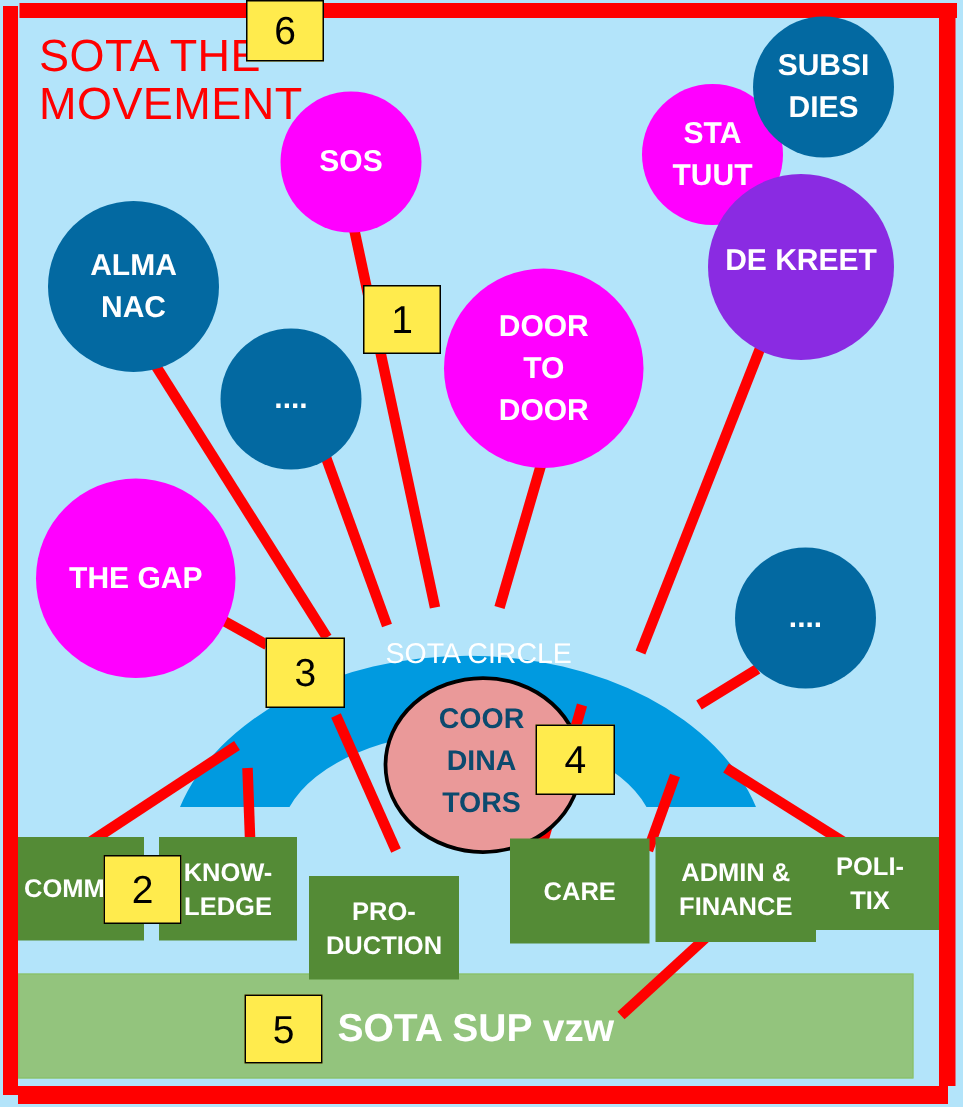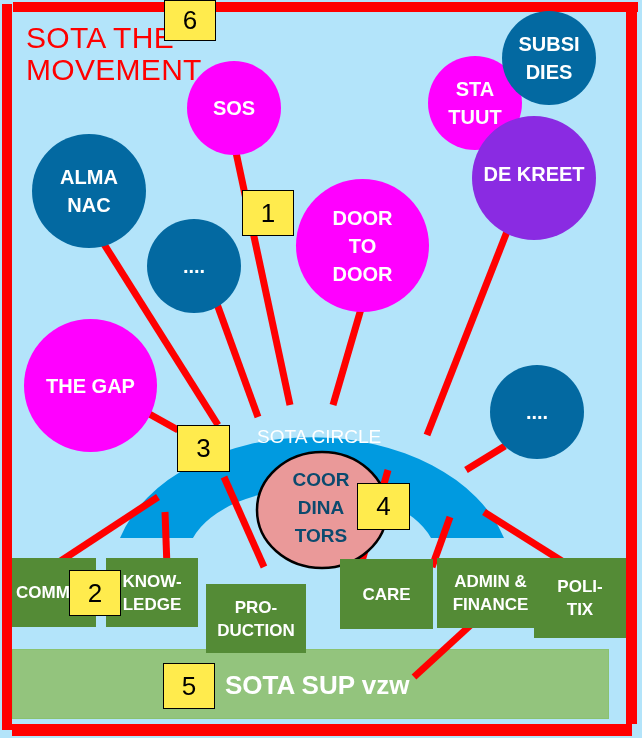--- a/index.html
+++ b/index.html
@@ -105,21 +105,21 @@
 TORS</div>
 
 <div class="dept" style="left:12px;top:558px;width:84px;height:69px;justify-content:flex-start;padding-left:4px;box-sizing:border-box;">COMM</div>
 <div class="dept" style="left:106px;top:558px;width:92px;height:69px;">KNOW-
 LEDGE</div>
 <div class="dept" style="left:206px;top:584px;width:100px;height:69px;">PRO-
 DUCTION</div>
 <div class="dept" style="left:316px;top:559px;width:93px;height:70px;margin-left:24px;">CARE</div>
 <div class="dept" style="left:418px;top:558px;width:107px;height:70px;margin-left:19px;">ADMIN &amp;
 FINANCE</div>
-<div class="dept" style="left:534px;top:558px;width:92px;height:80px;">POLI-
+<div class="dept" style="left:534px;top:558px;width:92px;height:62px;">POLI-
 TIX</div>
 
 <div class="sup-label">SOTA SUP vzw</div>
 
 <div class="marker" style="left:242px;top:190px;width:52px;height:46px;">1</div>
 <div class="marker" style="left:69px;top:570px;width:52px;height:46px;">2</div>
 <div class="marker" style="left:177px;top:425px;width:53px;height:47px;">3</div>
 <div class="marker" style="left:357px;top:483px;width:53px;height:47px;">4</div>
 <div class="marker" style="left:163px;top:663px;width:52px;height:46px;">5</div>
 <div class="marker" style="left:164px;top:0px;width:52px;height:41px;">6</div>

